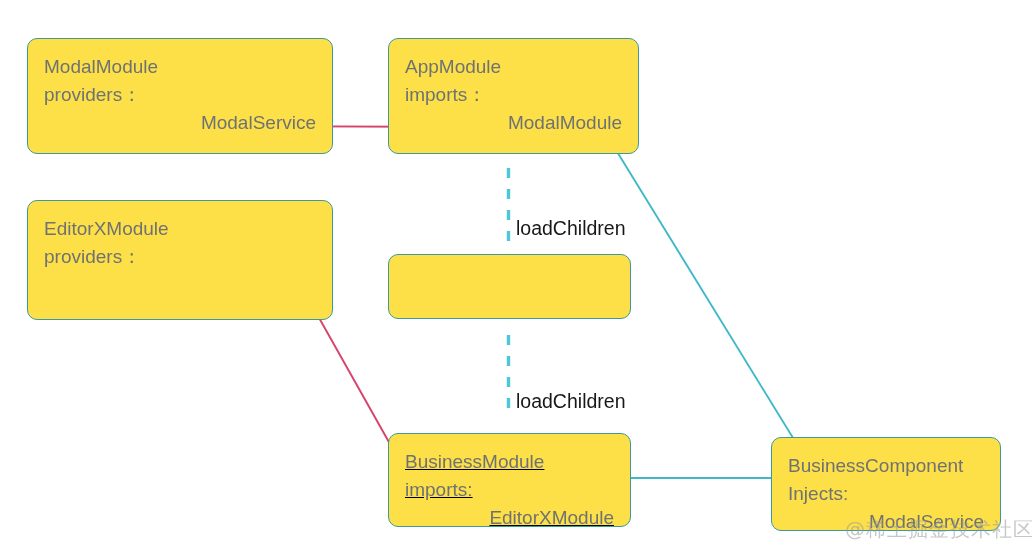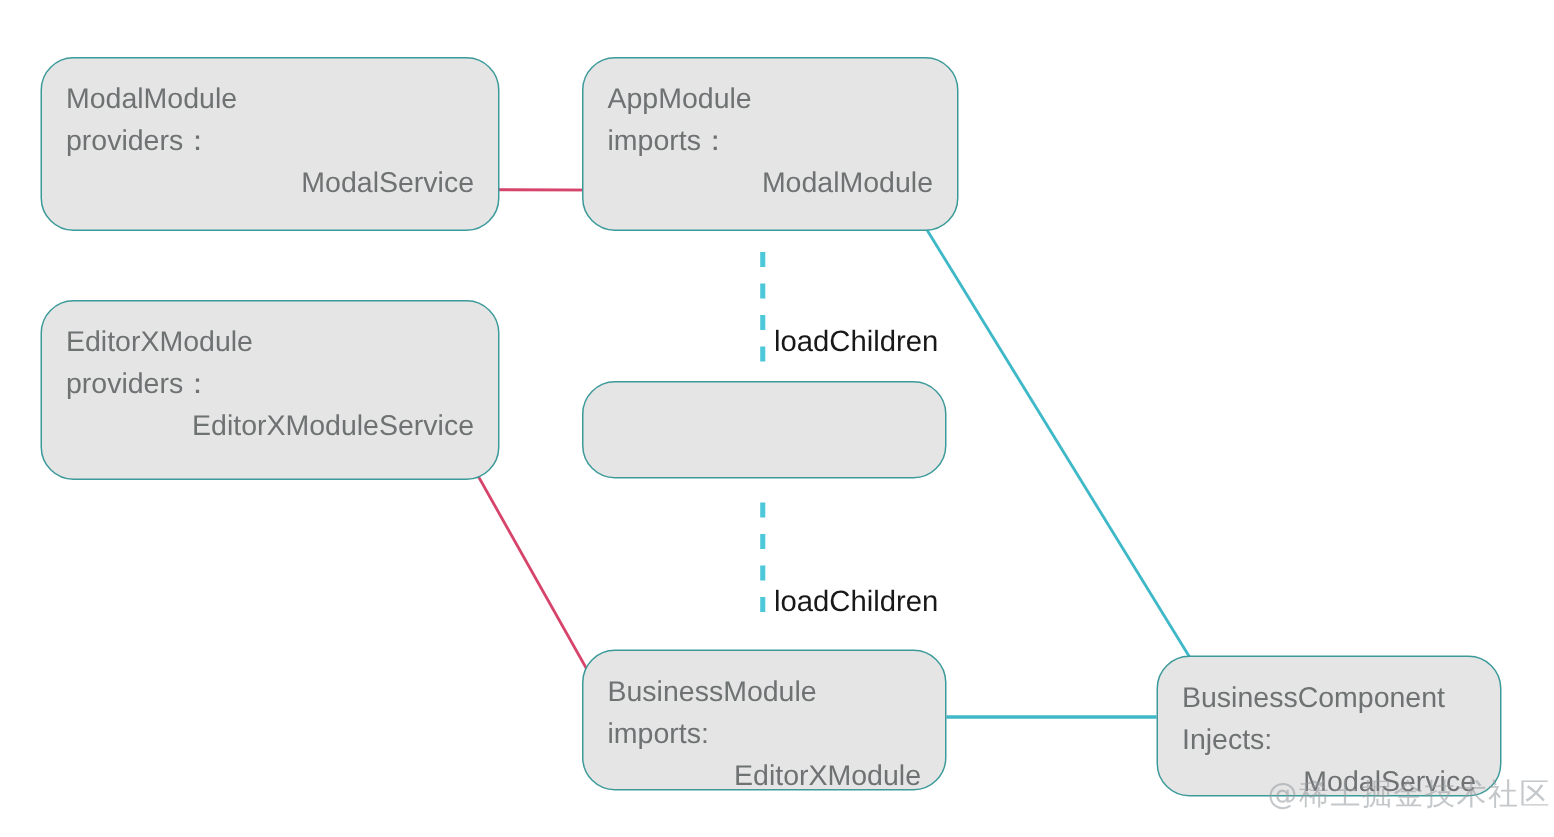--- a/index.html
+++ b/index.html
@@ -21,23 +21,23 @@
     position: absolute;
     left: 0;
     top: 0;
     width: 1036px;
     height: 558px;
     pointer-events: none;
   }
   .node {
     position: absolute;
     box-sizing: border-box;
-    background: #e5e5e5;
+    background: #fde047;
     border: 1.6px solid #3d9a9a;
-    border-radius: 22px;
+    border-radius: 10px;
     padding: 14px 16px 10px 16px;
     z-index: 2;
   }
   .node .line {
     color: #6f7273;
     font-size: 19px;
     line-height: 28px;
     white-space: pre;
   }
   .node .line.indent {
@@ -107,26 +107,25 @@
 
   <div class="node" style="left:388px; top:38px; width:251px; height:116px;">
     <div class="line">AppModule</div>
     <div class="line">imports：</div>
     <div class="line indent">ModalModule</div>
   </div>
 
   <div class="node" style="left:27px; top:200px; width:306px; height:120px;">
     <div class="line">EditorXModule</div>
     <div class="line">providers：</div>
-    <div class="line indent">EditorXModuleService</div>
   </div>
 
   <div class="node" style="left:388px; top:254px; width:243px; height:65px;"></div>
 
-  <div class="node" style="left:388px; top:433px; width:243px; height:94px;">
+  <div class="node" style="left:388px; top:433px; width:243px; height:94px;text-decoration:underline;">
     <div class="line">BusinessModule</div>
     <div class="line">imports:</div>
     <div class="line indent">EditorXModule</div>
   </div>
 
   <div class="node" style="left:771px; top:437px; width:230px; height:94px;">
     <div class="line">BusinessComponent</div>
     <div class="line">Injects:</div>
     <div class="line indent">ModalService</div>
   </div>

